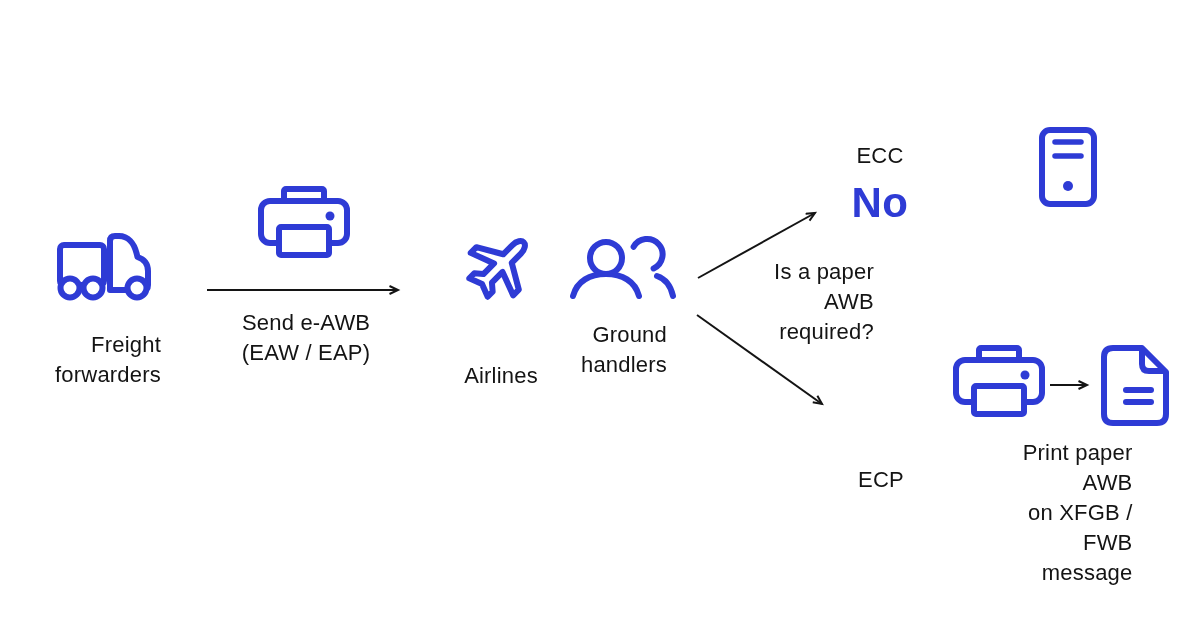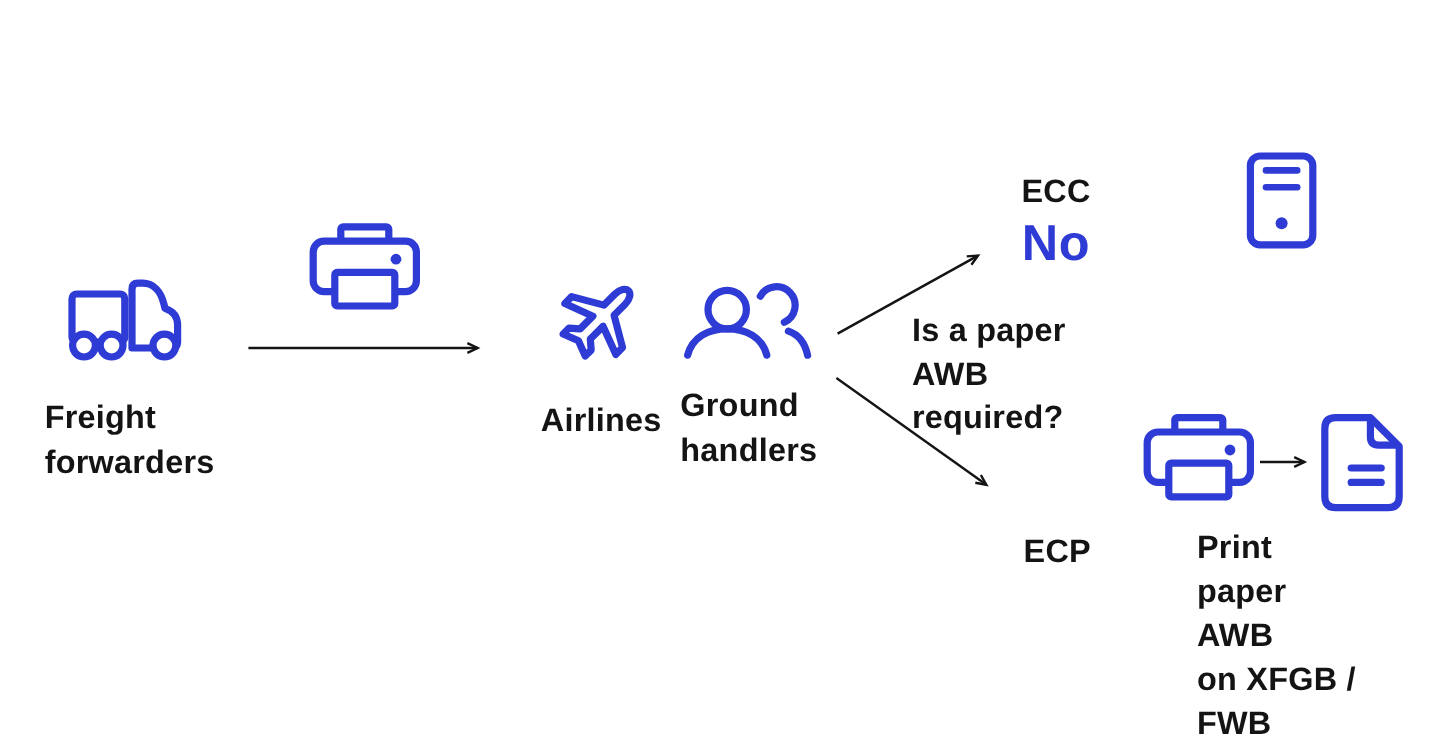--- a/index.html
+++ b/index.html
@@ -16,25 +16,25 @@
     position: relative;
     overflow: hidden;
   }
   .canvas { position: absolute; left: 0; top: 0; width: 1200px; height: 630px; }
   .icon { position: absolute; color: var(--accent); }
   .icon svg { display: block; overflow: visible; }
   .arrows { position: absolute; left: 0; top: 0; color: var(--arrow); }
   .label {
     position: absolute;
     transform: translateX(-50%);
-    text-align: left;
+    text-align: right;
     white-space: pre-line;
-    font-size: 27px;
+    font-size: 22px;
     line-height: 1.36;
-    font-weight: 700;
+    font-weight: 400;
     color: var(--text);
     letter-spacing: 0.2px;
   }
   .decision-word {
     position: absolute;
     transform: translateX(-50%);
     text-align: center;
     font-size: 42px;
     line-height: 1;
     font-weight: 600;
@@ -74,49 +74,51 @@
 forwarders</div>
 
   <div class="icon" style="left:258px; top:186px;">
     <svg width="92" height="80" viewBox="0 0 92 80" fill="none" stroke="currentColor" stroke-width="6" stroke-linejoin="round">
       <rect x="26" y="3" width="40" height="20" rx="2" fill="#fff"></rect>
       <rect x="3" y="15" width="86" height="42" rx="9" fill="#fff"></rect>
       <rect x="21" y="41" width="50" height="28" rx="2" fill="#fff"></rect>
       <circle cx="72" cy="30" r="4.5" fill="currentColor" stroke="none"></circle>
     </svg>
   </div>
+  <div class="label" style="left:306px; top:308px;">Send e-AWB
+(EAW / EAP)</div>
 
   <div class="icon" style="left:460px; top:228px;">
     <svg width="78" height="78" viewBox="0 0 78 78" fill="none" stroke="currentColor" stroke-width="6" stroke-linejoin="round">
       <g transform="rotate(45 39 39)">
         <path d="M39,4 C42,4 45,8 45,14 L45,27 L69,41 L69,49 L45,40 L45,55 L52,61 L52,68 L39,63 L26,68 L26,61 L33,55 L33,40 L9,49 L9,41 L33,27 L33,14 C33,8 36,4 39,4 Z" fill="#fff"></path>
       </g>
     </svg>
   </div>
-  <div class="label" style="left:501px; top:332px;">Airlines</div>
+  <div class="label" style="left:501px; top:361px;">Airlines</div>
 
   <div class="icon" style="left:570px; top:237px;">
     <svg width="106" height="62" viewBox="0 0 106 62" fill="none" stroke="currentColor" stroke-width="6" stroke-linecap="round">
       <path d="M63.6,9.8 A15.5,15.5 0 1 1 83.6,31.5"></path>
       <path d="M87,39 C96,42 101,50 103,59"></path>
       <circle cx="36" cy="21" r="16" fill="#fff"></circle>
       <path d="M3,59 C7,44 20,37 36,37 C52,37 65,44 69,59" fill="none"></path>
     </svg>
   </div>
   <div class="label" style="left:624px; top:320px;">Ground
 handlers</div>
 
   <div class="label" style="left:880px; top:141px;">ECC</div>
   <div class="decision-word" style="left:880px; top:182px;">No</div>
 
   <div class="label" style="left:824px; top:257px;">Is a paper
 AWB
 required?</div>
 
-  <div class="label" style="left:881px; top:441px;">ECP</div>
+  <div class="label" style="left:881px; top:465px;">ECP</div>
 
   <div class="icon" style="left:1039px; top:127px;">
     <svg width="58" height="80" viewBox="0 0 58 80" fill="none" stroke="currentColor" stroke-width="6" stroke-linejoin="round">
       <rect x="3" y="3" width="52" height="74" rx="8" fill="#fff"></rect>
       <line x1="16" y1="15" x2="42" y2="15" stroke-width="5.5" stroke-linecap="round"></line>
       <line x1="16" y1="29" x2="42" y2="29" stroke-width="5.5" stroke-linecap="round"></line>
       <circle cx="29" cy="59" r="5" fill="currentColor" stroke="none"></circle>
     </svg>
   </div>
 

